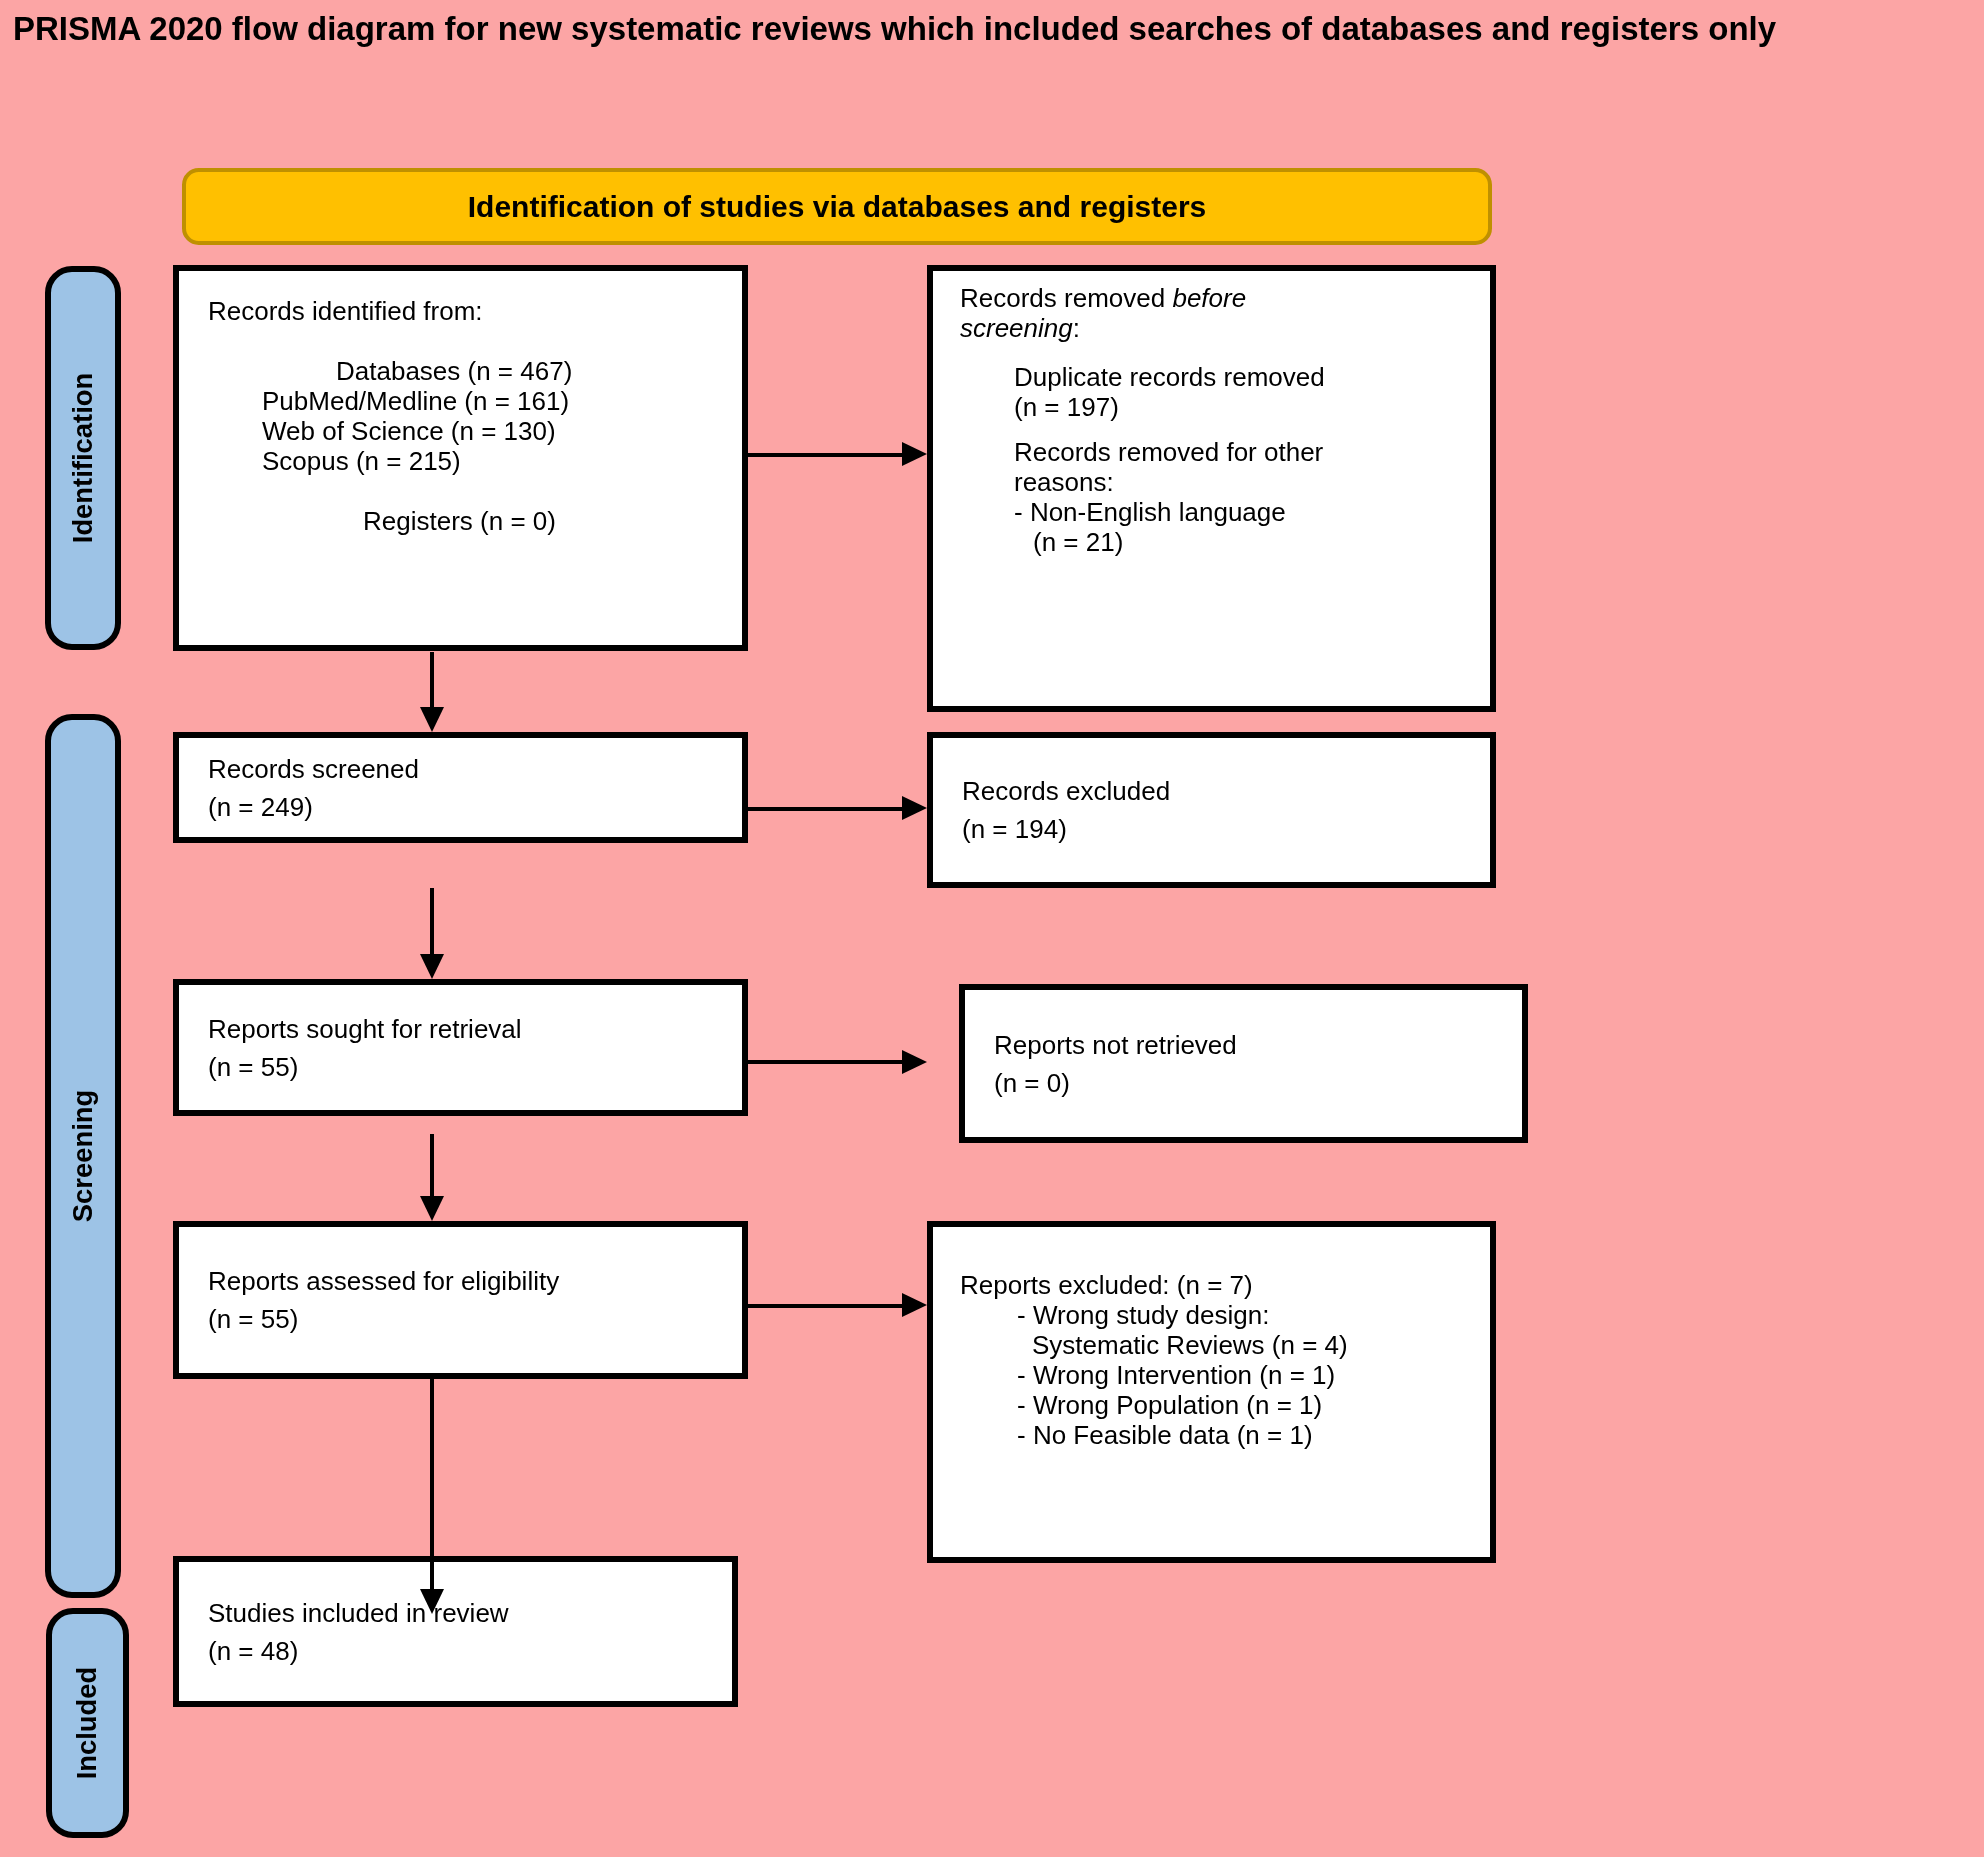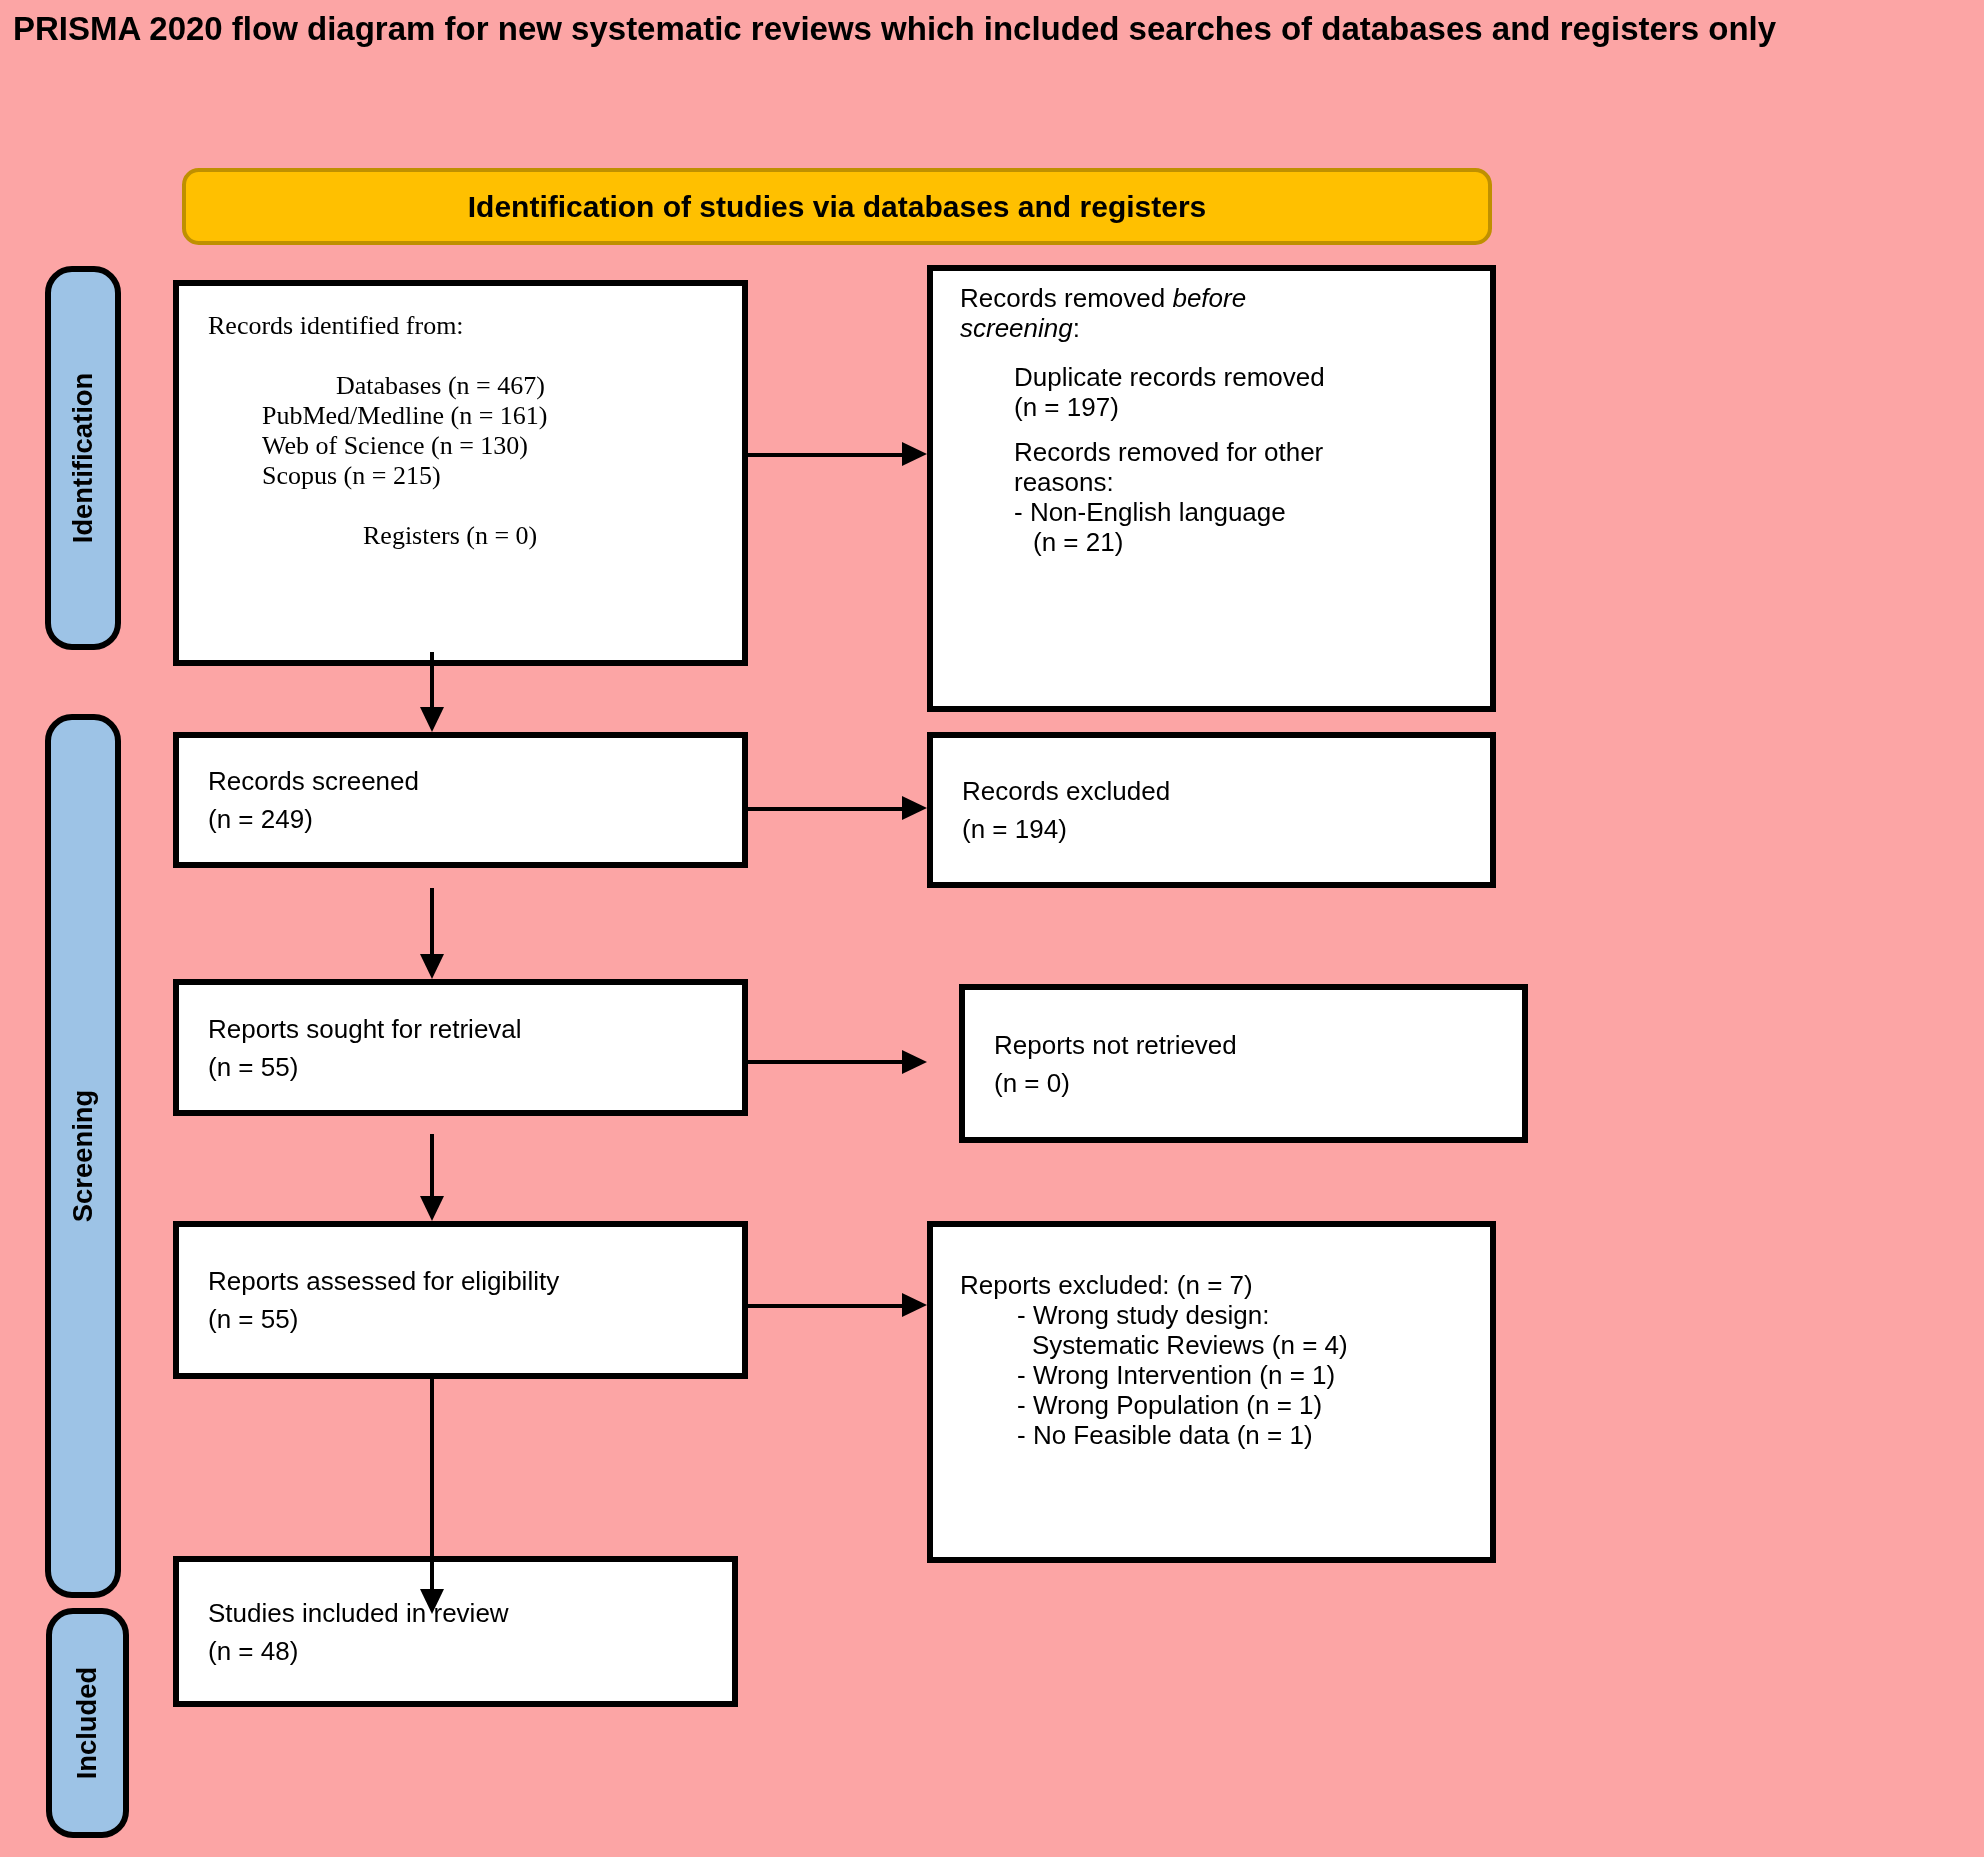--- a/index.html
+++ b/index.html
@@ -31,23 +31,23 @@
   #stage-included       { left:46px; top:1608px; width:83px; height:230px; }
 
   .box {
     position:absolute; background:#fff; border:6.6px solid #000;
     box-sizing:border-box; font-size:26px; line-height:30px;
   }
   .two-line {
     display:flex; flex-direction:column; justify-content:center;
     padding-left:29px; padding-right:12px; line-height:38px;
   }
-  #box-records-identified { left:173px; top:280px; width:575px; height:386px; padding:25px 16.7px 0 29px;font-family:Liberation Serif, serif; }
+  #box-records-identified { left:173px; top:265px; width:575px; height:386px; padding:25px 16.7px 0 29px; }
   #box-records-removed    { left:927px; top:265px; width:569px; height:447px; padding:12px 16.7px 0 27px; }
-  #box-records-screened   { left:173px;  top:732px; width:575px; height:136px; }
+  #box-records-screened   { left:173px;  top:732px; width:575px; height:111px; }
   #box-records-excluded   { left:927px; top:732px; width:569px; height:156px; }
   #box-reports-sought     { left:173px;  top:979px; width:575px; height:137px; }
   #box-reports-not-retrieved { left:927px; top:984px; width:569px; height:159px;margin-left:32px; }
   #box-reports-assessed   { left:173px;  top:1221px; width:575px; height:158px; }
   #box-reports-excluded   { left:927px; top:1221px; width:569px; height:342px; padding:43px 16.7px 0 27px; }
   #box-studies-included   { left:173px;  top:1556px; width:565px; height:151px; }
 
   .ml-db   { margin-left:128px; margin-top:30px; }
   .ml-src  { margin-left:54px; }
   .ml-reg  { margin-left:155px; margin-top:30px; }

